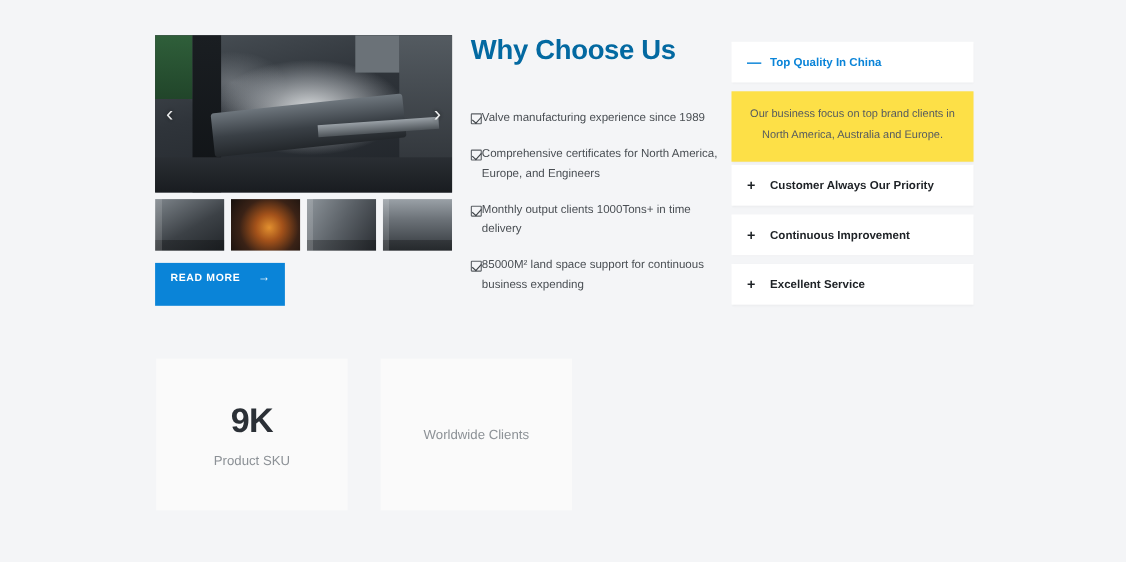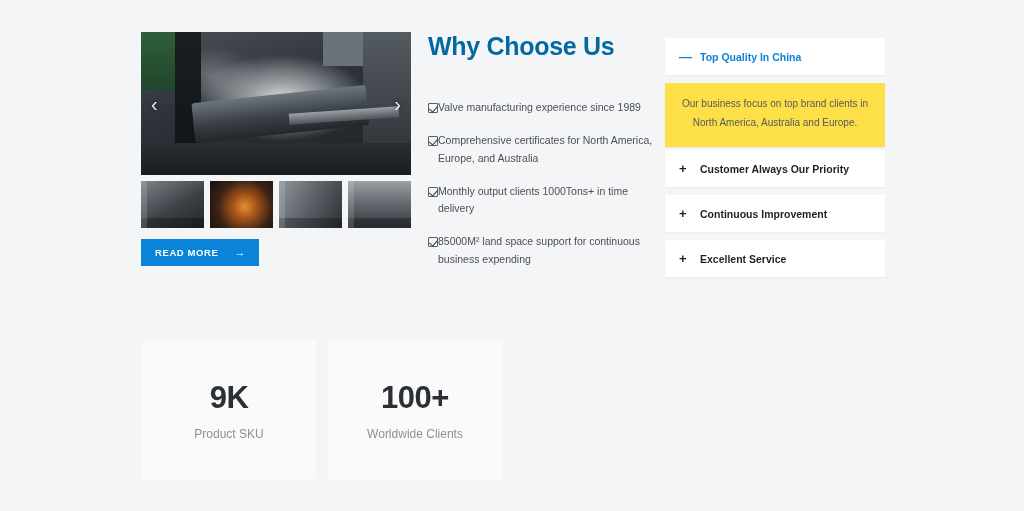--- a/index.html
+++ b/index.html
@@ -83,21 +83,21 @@
   }
 
   .media-desc {
     margin-top: 15px; width: 238px;
     font-size: 9.5px; line-height: 1.75; color: #4f5357;
   }
   .read-more {
     margin-top: 11px; display: inline-flex; align-items: center; gap: 16px;
     background: #0a84d8; color: #fff;
     font-size: 9.5px; font-weight: 700; letter-spacing: .6px;
-    padding: 8px 13px 8px 14px; border: 0; cursor: pointer;
+    padding: 8px 13px 20px 14px; border: 0; cursor: pointer;
   }
   .read-more .arrow { font-size: 11px; line-height: 1; }
 
   
   .why { position: absolute; left: 428px; top: 32px; width: 235px; }
   .why-title {
     font-size: 25px; font-weight: 700; color: #0369a1; letter-spacing: -0.3px;
   }
   .why-list { margin-top: 38px; list-style: none; }
   .why-list li {
@@ -130,22 +130,22 @@
   .acc-sign { font-size: 13px; line-height: 1; font-weight: 700; width: 10px; }
   .acc-head.active .acc-sign { color: #0a84d8; }
   .acc-body {
     background: #fde047; padding: 12px 16px 15px;
     font-size: 10px; line-height: 1.85; color: #555a5f; text-align: center;
     margin-bottom: 3px; box-shadow: 0 1px 2px rgba(0,0,0,.045);
   }
 
   
   .stats {
-    position: absolute; left: 142px; top: 341px;
-    display: flex; gap: 12px;
+    position: absolute; left: 142px; top: 326px;
+    display: flex; gap: 30px;
   }
   .stat {
     width: 174px; height: 138px; background: #fafafa;
     display: flex; flex-direction: column; align-items: center;
     justify-content: center; gap: 11px;
   }
   .stat-num { font-size: 31px; font-weight: 700; color: #2b3036; letter-spacing: -0.5px; }
   .stat-label { font-size: 12px; color: #8c9196; }
 </style>
 </head>
@@ -198,21 +198,21 @@
 
     <div class="why">
       <h2 class="why-title">Why Choose Us</h2>
       <ul class="why-list">
         <li>
           <span class="chk"></span>
           <span>Valve manufacturing experience since 1989</span>
         </li>
         <li>
           <span class="chk"></span>
-          <span>Comprehensive certificates for North America, Europe, and Australia</span>
+          <span>Comprehensive certificates for North America, Europe, and Engineers</span>
         </li>
         <li>
           <span class="chk"></span>
           <span>Monthly output clients 1000Tons+ in time delivery</span>
         </li>
         <li>
           <span class="chk"></span>
           <span>85000M² land space support for continuous business expending</span>
         </li>
       </ul>
@@ -249,18 +249,17 @@
       </div>
     </div>
   </div>
 
   <div class="stats">
     <div class="stat">
       <div class="stat-num">9K</div>
       <div class="stat-label">Product SKU</div>
     </div>
     <div class="stat">
-      <div class="stat-num">100+</div>
       <div class="stat-label">Worldwide Clients</div>
     </div>
   </div>
 
 </div>
 
 </body></html>

